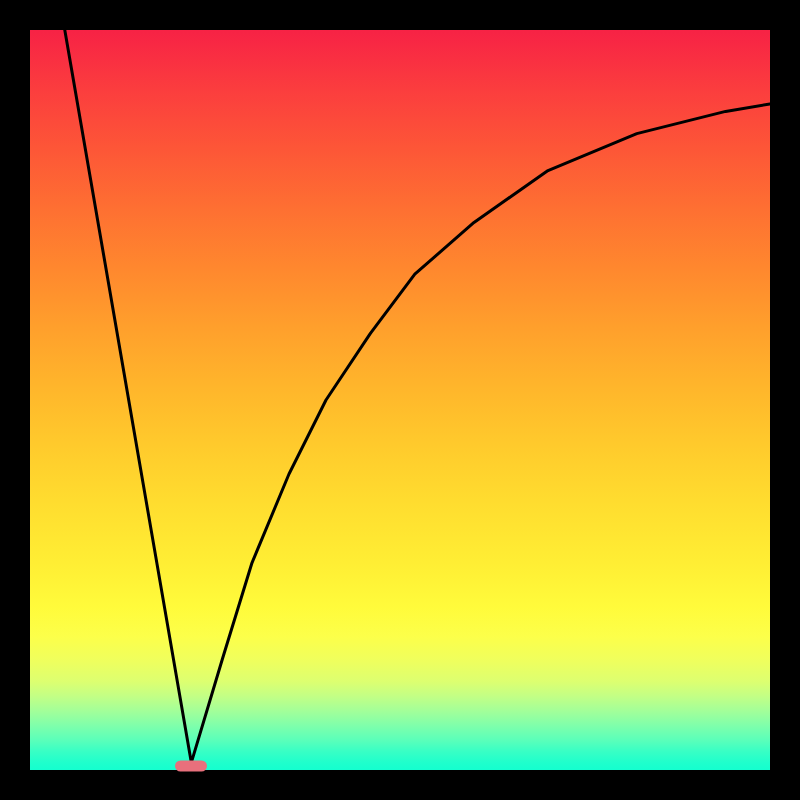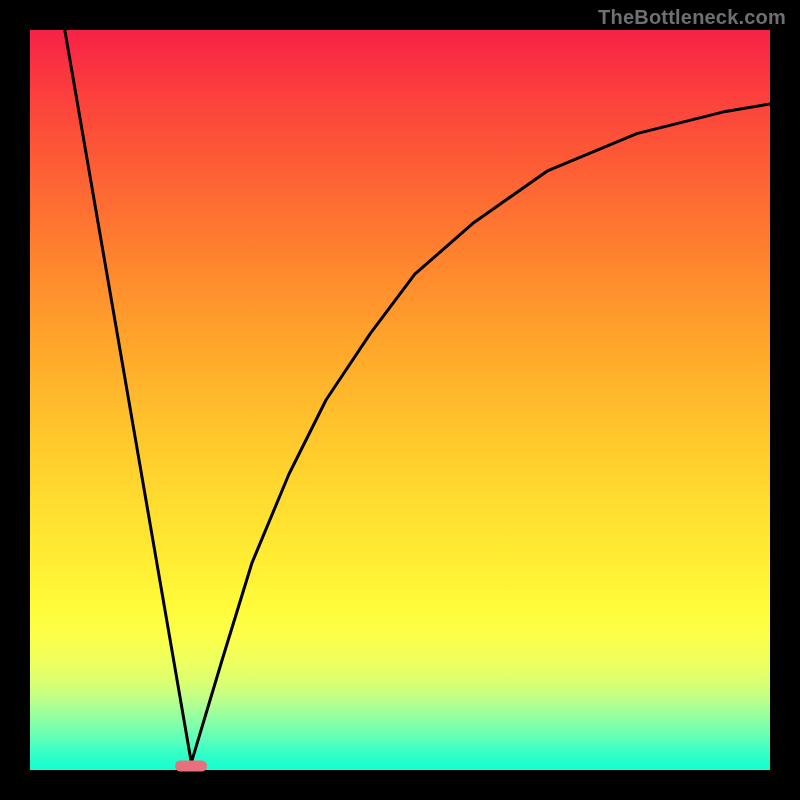--- a/index.html
+++ b/index.html
@@ -65,20 +65,19 @@
     font-size: 20px;
     font-weight: 600;
     color: #6d7073;
     letter-spacing: 0.2px;
   }
 </style>
 </head>
 <body>
 
 <div class="chart-container">
-  <div class="attribution">TheBottleneck.com</div>
   <div class="plot-area">
     <svg class="curve" viewBox="0 0 740 740" preserveAspectRatio="none">
       <path d="M 34.78 0 L 161.32 732.6 L 161.32 732.6 L 192.4 629 L 222 532.8 L 259 444 L 296 370 L 340.40000000000003 303.40000000000003 L 384.8 244.2 L 444 192.39999999999998 L 518 140.5999999999999 L 606.8 103.60000000000002 L 695.5999999999999 81.39999999999998 L 740 74" fill="none" stroke="#000" stroke-width="3" stroke-linejoin="round" stroke-linecap="round"></path>
     </svg>
     <div class="marker" style="left: 161.32px; top: 736.3px;"></div>
   </div>
 </div>
 
 </body></html>

